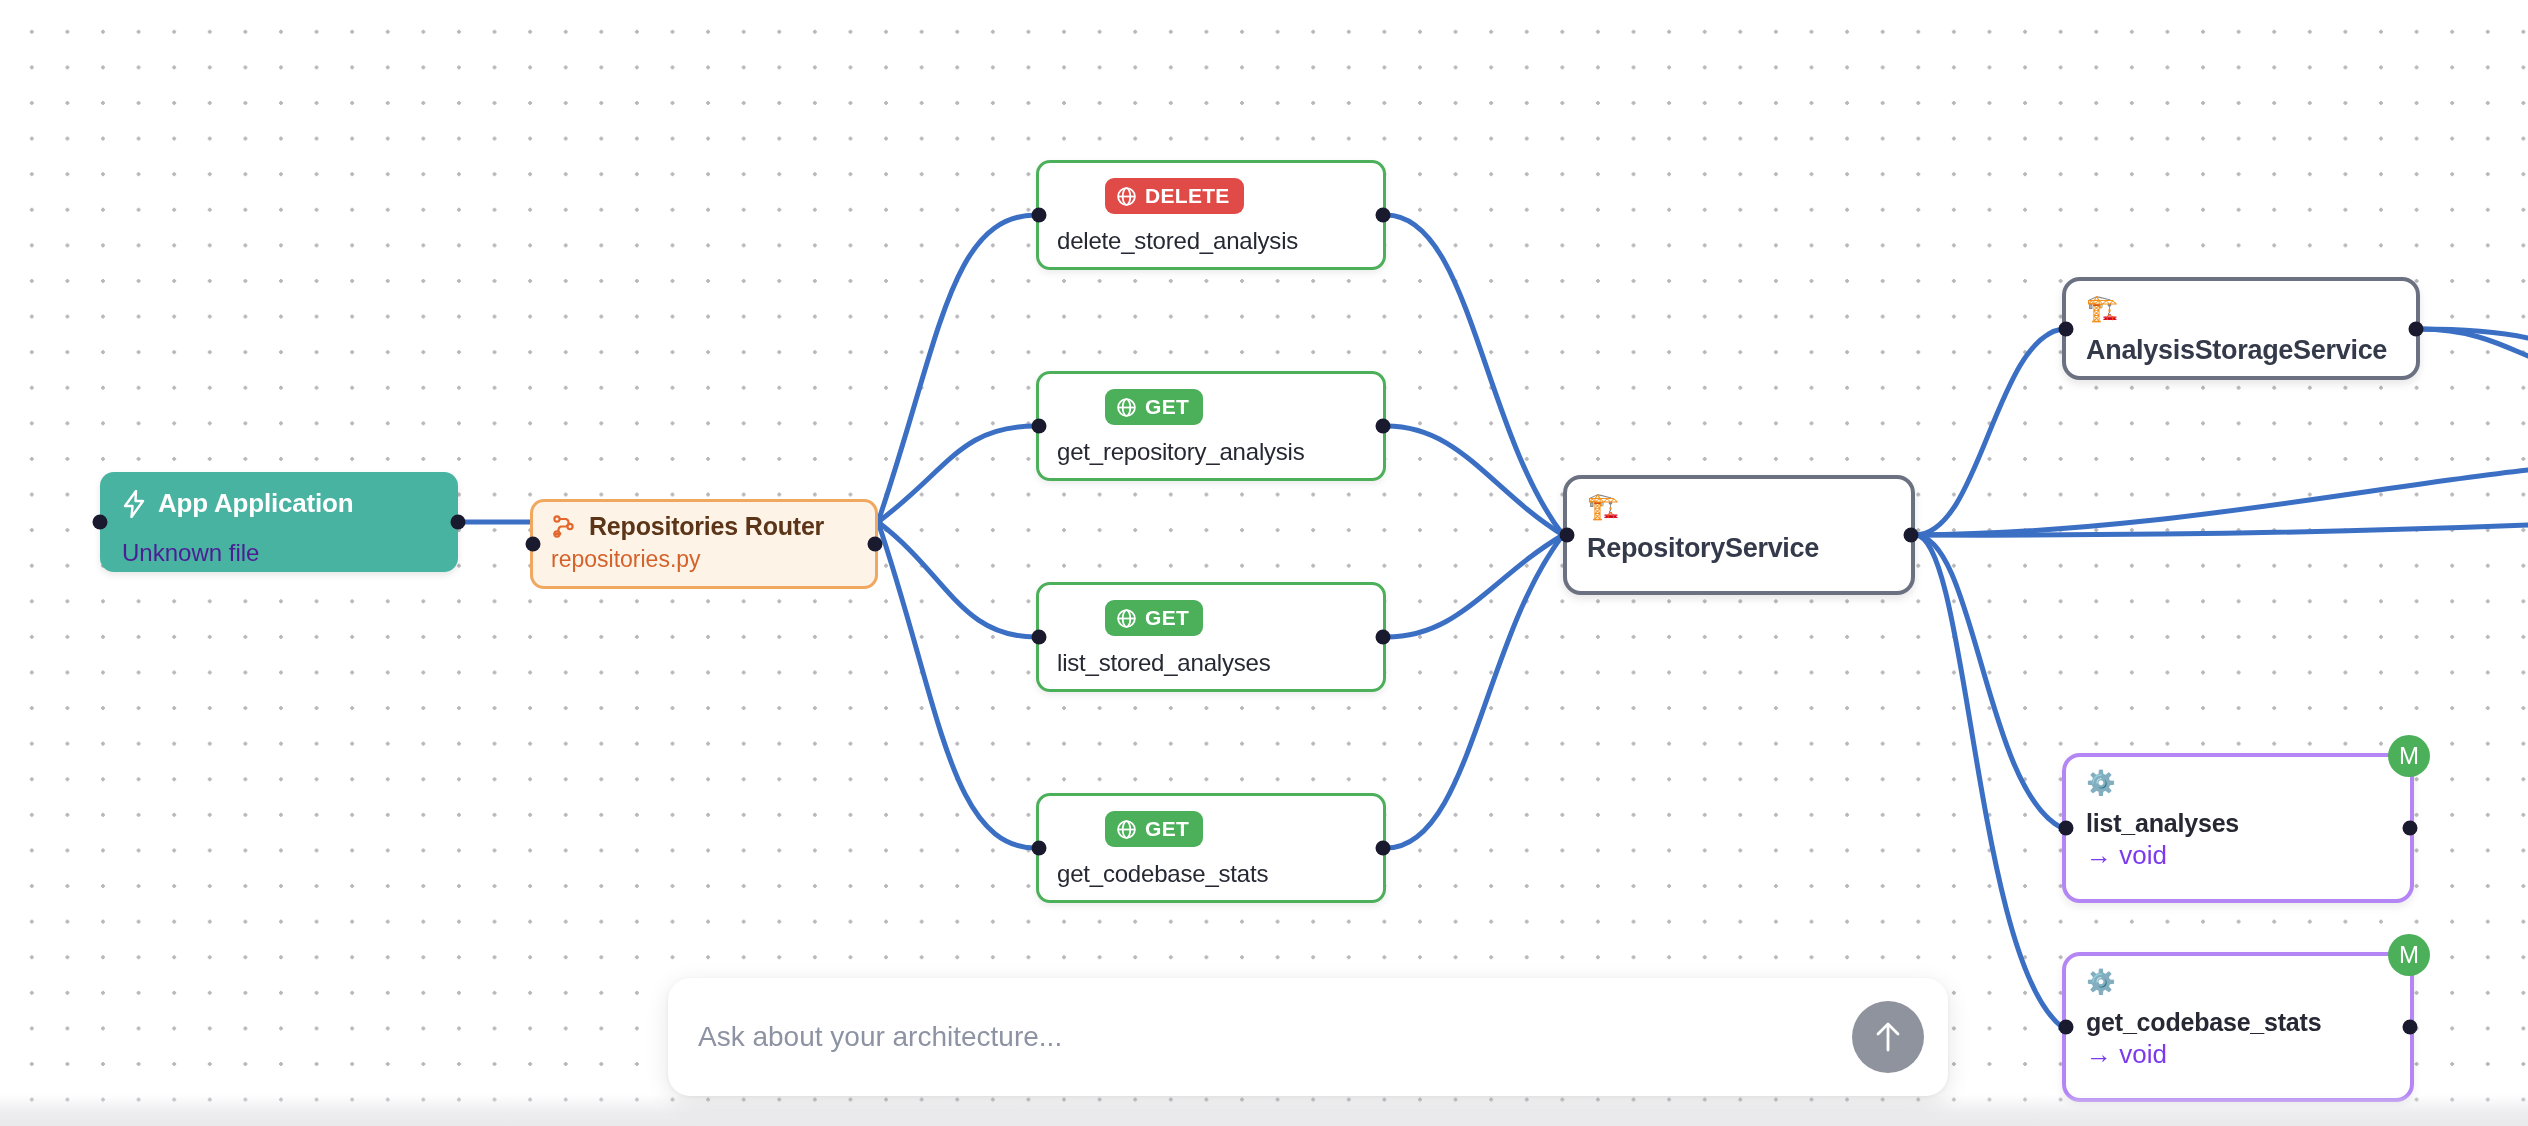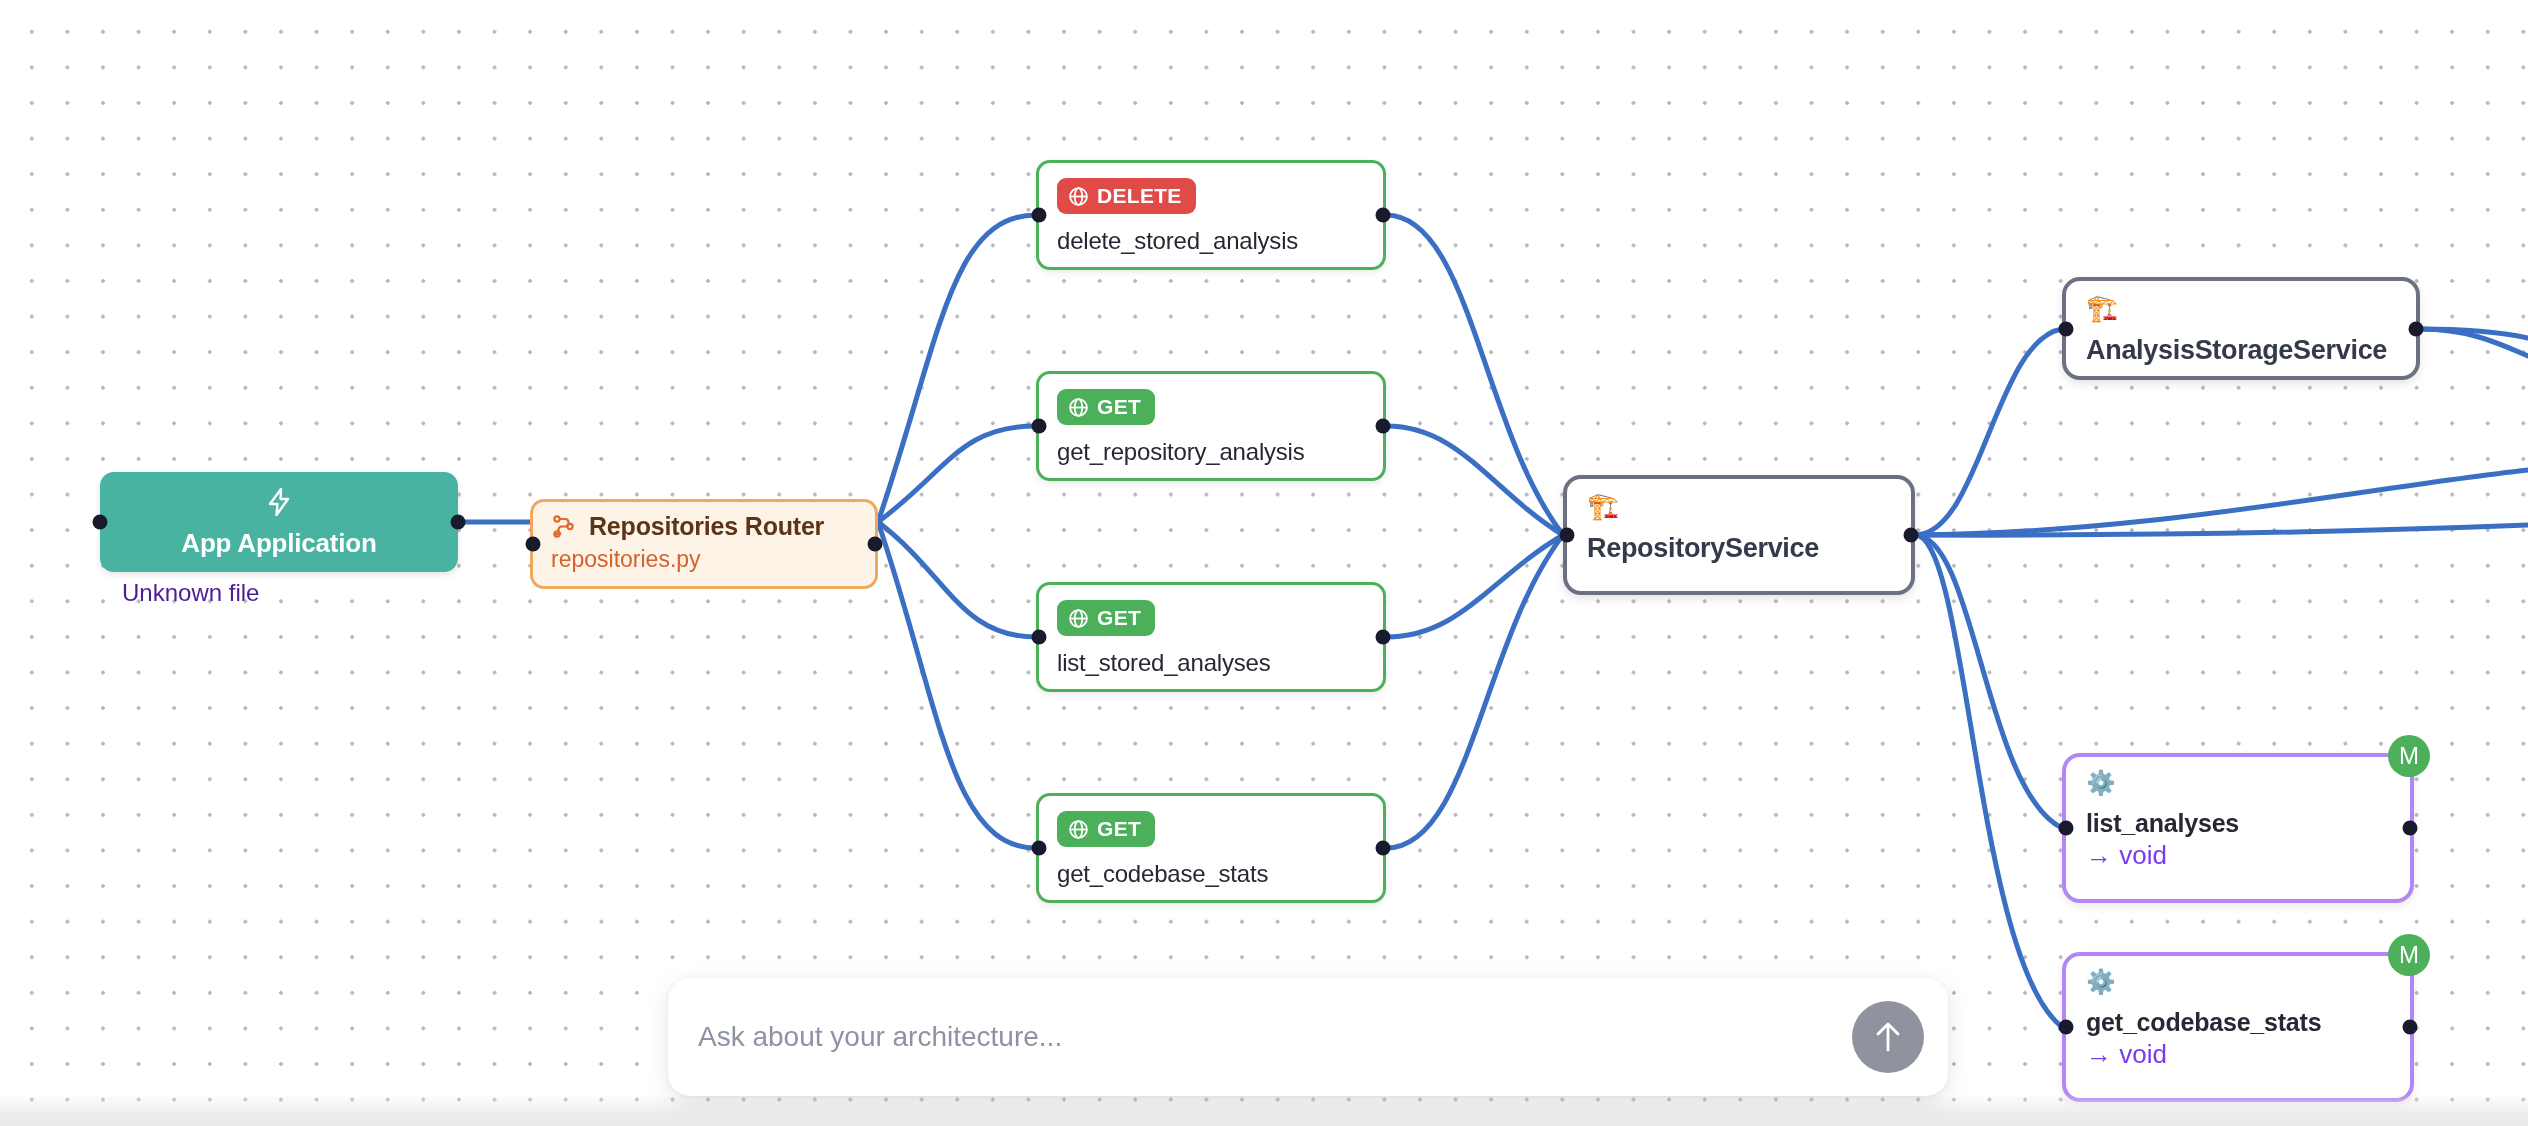--- a/index.html
+++ b/index.html
@@ -71,21 +71,21 @@
   
   #node-app {
     left: 100px; top: 472px;
     width: 358px; height: 100px;
     background: #48b3a0;
     border-radius: 14px;
     box-shadow: 0 3px 7px rgba(0,0,0,0.10);
     padding: 16px 22px 0 22px;
   }
   #node-app .title-row {
-    display: flex; align-items: center; gap: 12px; flex-direction: column;
+    display: flex; align-items: center; gap: 12px;
   }
   #node-app .n-title {
     font-size: 26px; font-weight: bold; color: #ffffff;
     letter-spacing: -0.2px;
   }
   #node-app .n-sub {
     font-size: 24px; color: #4c1d95; margin-top: 20px;
   }
   .bolt-icon { width: 24px; height: 28px; display: block; }
 
@@ -117,20 +117,21 @@
     box-shadow: 0 3px 7px rgba(0,0,0,0.08);
     padding: 15px 18px 0 18px;
     left: 1036px;
   }
   .method-chip {
     display: inline-flex; align-items: center; gap: 8px;
     border-radius: 9px;
     padding: 6px 14px 6px 11px;
     font-size: 21px; font-weight: bold; color: #ffffff;
     letter-spacing: 0.3px;
+    margin-left: 48px;
   }
   .chip-get    { background: #4caf5a; }
   .chip-delete { background: #e14b47; }
   .globe-icon  { width: 21px; height: 21px; display: block; }
   .endpoint-name {
     font-size: 24px; color: #262833; margin-top: 13px;
     letter-spacing: -0.2px;
   }
 
   

